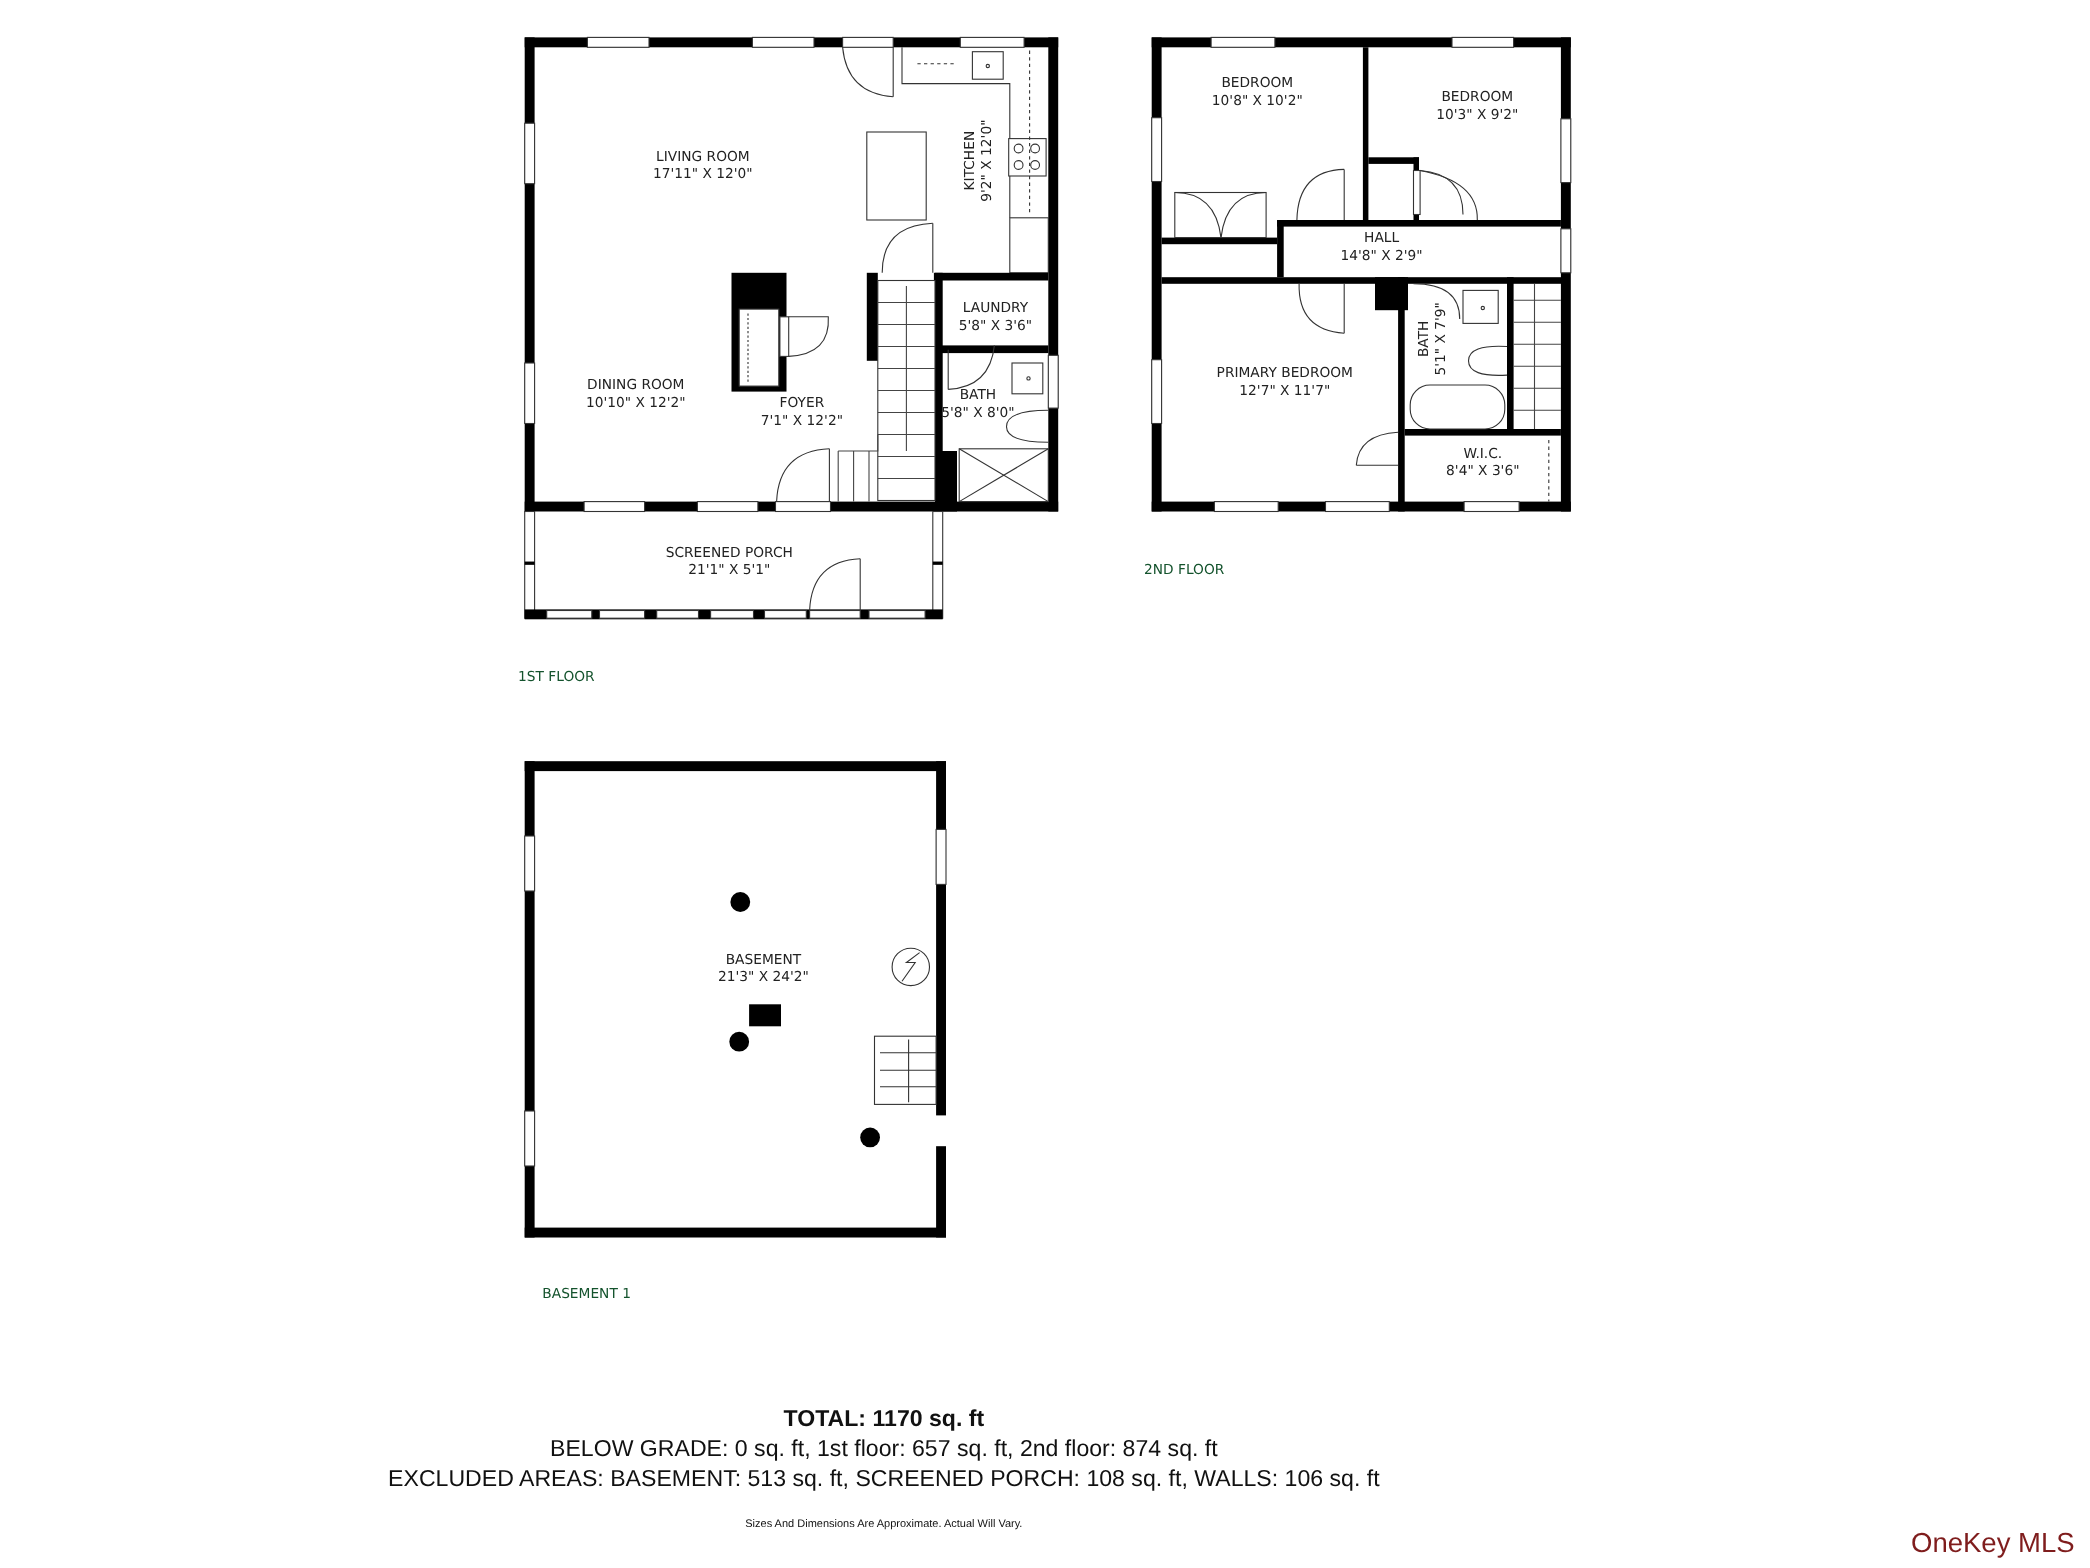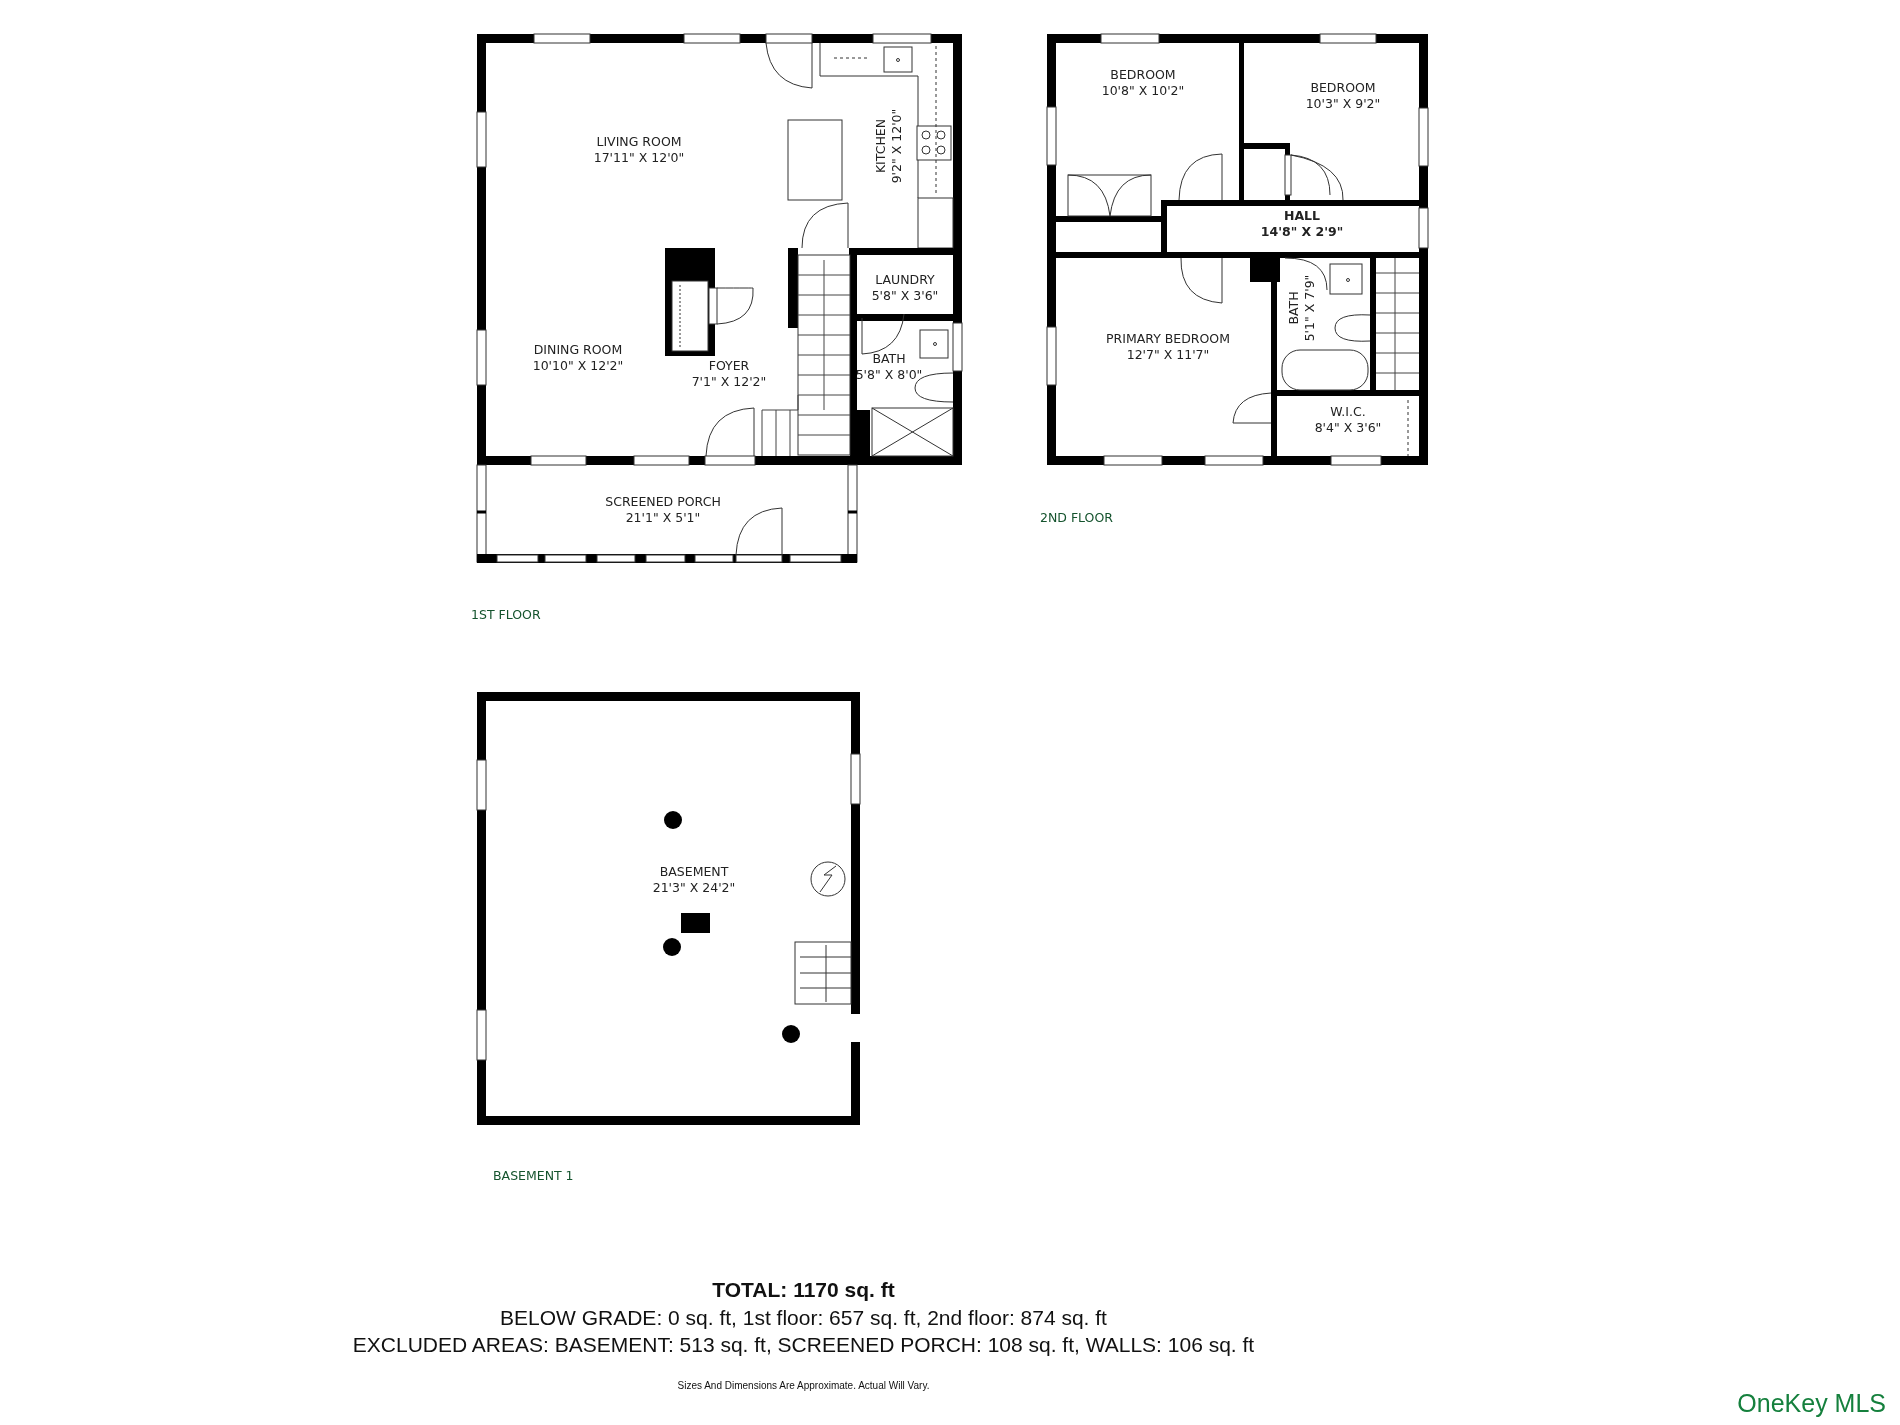--- a/index.html
+++ b/index.html
@@ -7,21 +7,21 @@
   svg.plan{position:absolute;left:0;top:0;}
   .lbl{position:absolute;text-align:center;font-size:12.5px;line-height:16px;color:#222;transform:translateX(-50%);white-space:nowrap;}
   .lbl.rot{transform:translate(-50%,-50%) rotate(-90deg);}
   .floor-lbl{position:absolute;font-size:12.5px;color:#14532d;white-space:nowrap;}
   .summary{position:absolute;left:0;width:1607px;text-align:center;font-family:"Liberation Sans",sans-serif;color:#111;}
   .s-total{top:1278px;font-size:21px;font-weight:bold;}
   .s-line{font-size:21px;}
   .s1{top:1306px;}
   .s2{top:1333px;}
   .s-note{top:1380px;font-size:10px;}
-  .watermark{position:absolute;right:14px;top:1389px;font-family:"Liberation Sans",sans-serif;font-size:25px;color:#15803d;}
+  .watermark{position:absolute;right:14px;top:1389px;font-family:"Liberation Sans",sans-serif;font-size:25px;color:#7f1d1d;}
 </style>
 </head>
 <body>
 
 <svg class="plan" width="1900" height="1425" viewBox="0 0 1900 1425">
 
   <g fill="none" stroke="#333" stroke-width="1">
 
     <rect x="477" y="34" width="485" height="9" fill="#000" stroke="none"></rect>
     <rect x="477" y="34" width="9" height="431" fill="#000" stroke="none"></rect>
@@ -237,21 +237,21 @@
 </div>
 
 <div class="lbl" style="left:1143px;top:67px;">
   <div>BEDROOM</div>
   <div>10'8" X 10'2"</div>
 </div>
 <div class="lbl" style="left:1343px;top:80px;">
   <div>BEDROOM</div>
   <div>10'3" X 9'2"</div>
 </div>
-<div class="lbl" style="left:1302px;top:208px;font-weight:bold;">
+<div class="lbl" style="left:1256px;top:208px;">
   <div>HALL</div>
   <div>14'8" X 2'9"</div>
 </div>
 <div class="lbl" style="left:1168px;top:331px;">
   <div>PRIMARY BEDROOM</div>
   <div>12'7" X 11'7"</div>
 </div>
 <div class="lbl rot" style="left:1302px;top:308px;">
   <div>BATH</div>
   <div>5'1" X 7'9"</div>

